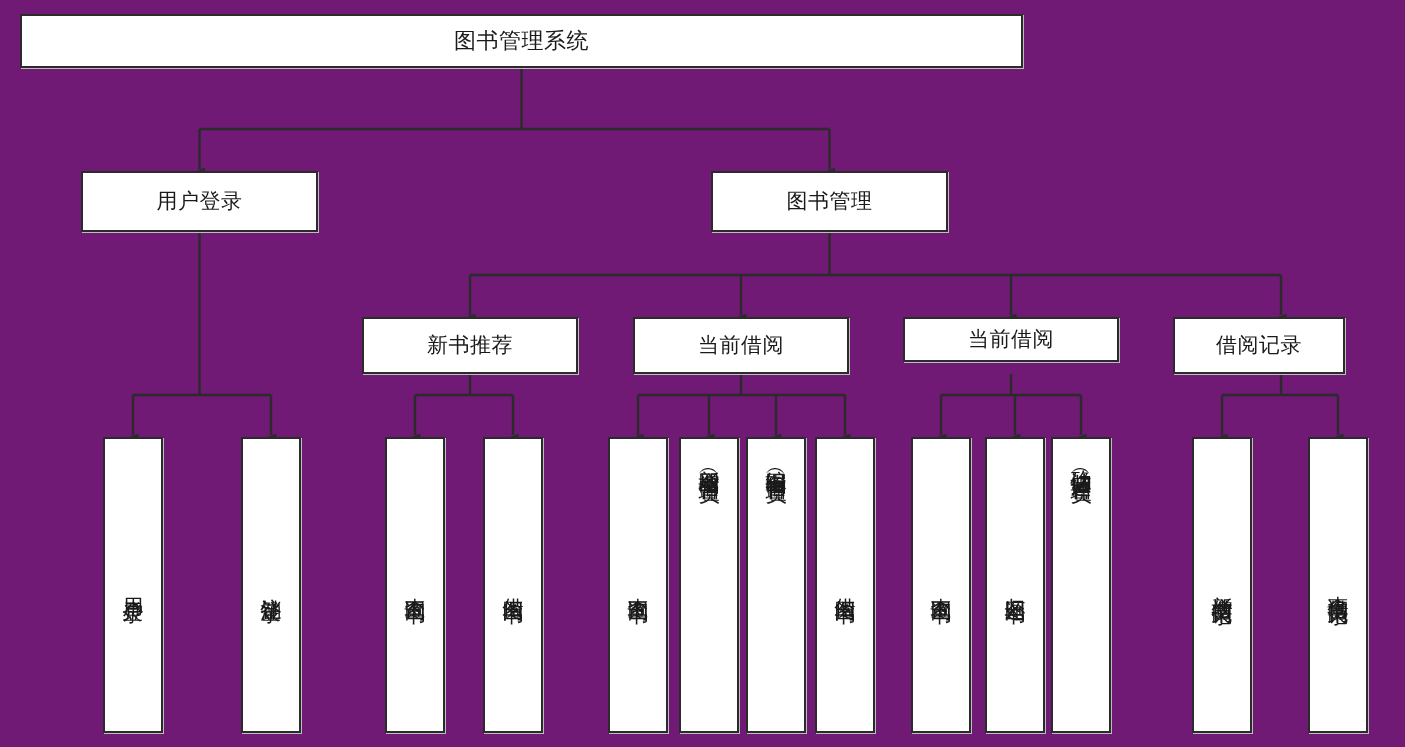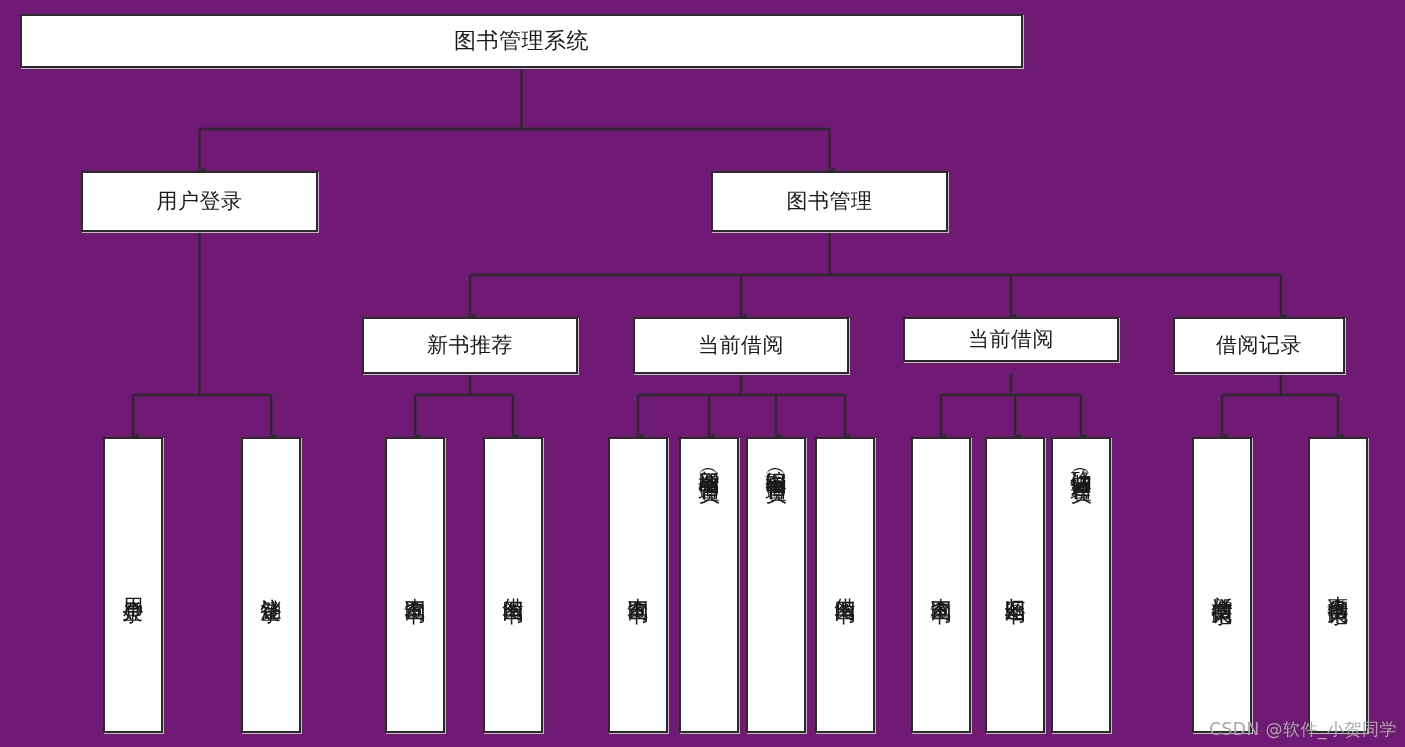--- a/index.html
+++ b/index.html
@@ -182,15 +182,14 @@
         <span class="label">确认归还（管理员）</span>
       </div>
       <div class="node vert mid" style="left: 1192px; top: 437px; width: 60px; height: 296px;">
         <span class="label">新增借阅记录</span>
       </div>
       <div class="node vert mid" style="left: 1308px; top: 437px; width: 60px; height: 296px;">
         <span class="label">查询借阅记录</span>
       </div>
     </div>
 
-  <div class="watermark">CSDN @软件_小贺同学</div>
 
 </div>
 
 </body></html>

